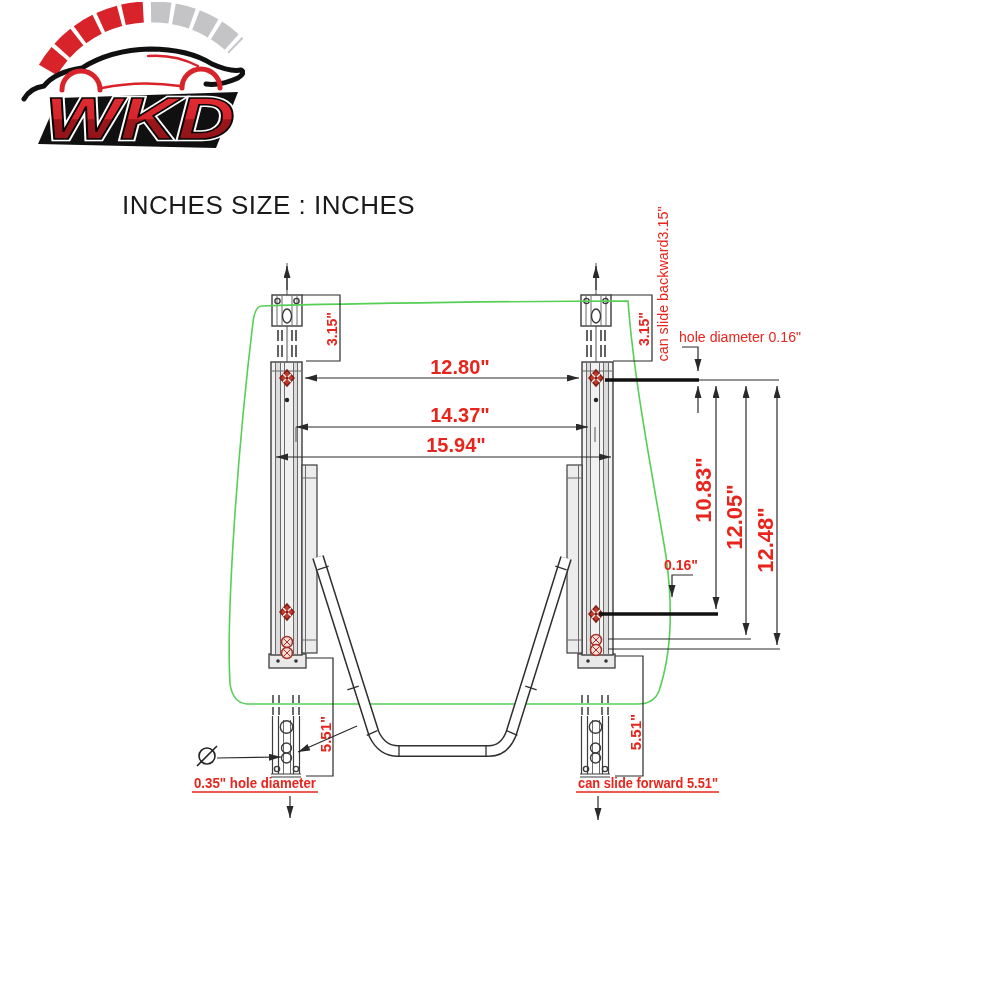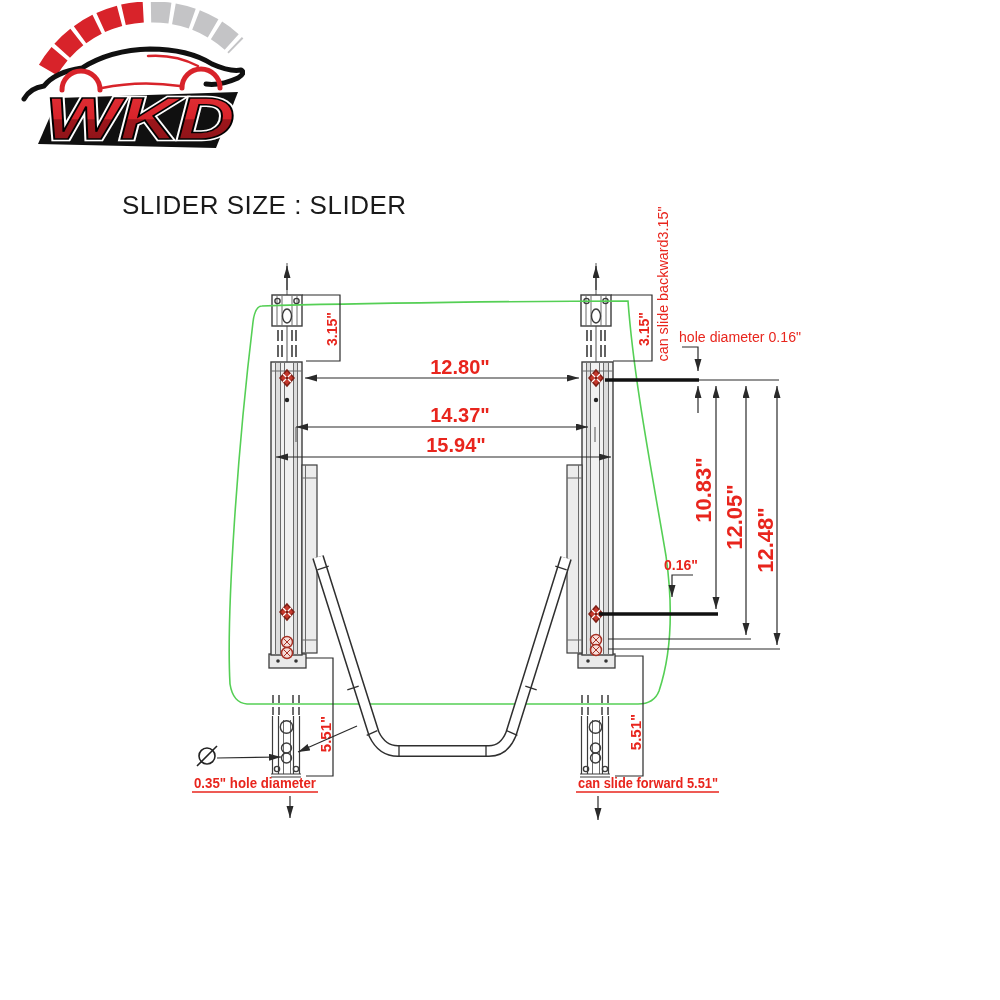--- a/index.html
+++ b/index.html
@@ -40,21 +40,21 @@
       <path d="M 172,86 A 19,19 0 0 1 210,86" stroke="#d8232a" stroke-width="5" fill="none"></path>
       <path d="M 92,86 Q 130,78 170,84" stroke="#d8232a" stroke-width="2.5" fill="none"></path>
     </g>
     <g>
       <path d="M 28,142 L 48,96 L 228,90 L 206,146 Z" fill="#101010"></path>
       <text x="130" y="137" text-anchor="middle" font-size="60" font-style="italic" font-weight="bold" textLength="190" lengthAdjust="spacingAndGlyphs" stroke="#ffffff" stroke-width="4.5" fill="none" aria-hidden="true">WKD</text>
       <text x="130" y="137" text-anchor="middle" font-size="60" font-style="italic" font-weight="bold" textLength="190" lengthAdjust="spacingAndGlyphs" fill="url(#wkdg)" stroke="#000000" stroke-width="1.5">WKD</text>
     </g>
   </svg>
 
-  <div class="title">SLIDER SIZE : SLIDER</div>
+  <div class="title">INCHES SIZE : INCHES</div>
 
   <svg class="diagram" viewBox="0 0 1000 1000">
     <defs>
       <marker id="arr" markerUnits="userSpaceOnUse" markerWidth="13" markerHeight="8" refX="12" refY="3.5" orient="auto-start-reverse">
         <path d="M0,0 L12,3.5 L0,7 Z" fill="#2a2a2a"></path>
       </marker>
       <g id="bolt">
         <path d="M0,-8 L7,0 L0,8 L-7,0 Z" fill="#c5382c" stroke="#7e1e14" stroke-width="1.5"></path>
         <path d="M-4,-4 L4,4 M-4,4 L4,-4" stroke="#ffffff" stroke-width="1.2"></path>
         <circle r="1.5" fill="#7e1e14"></circle>

